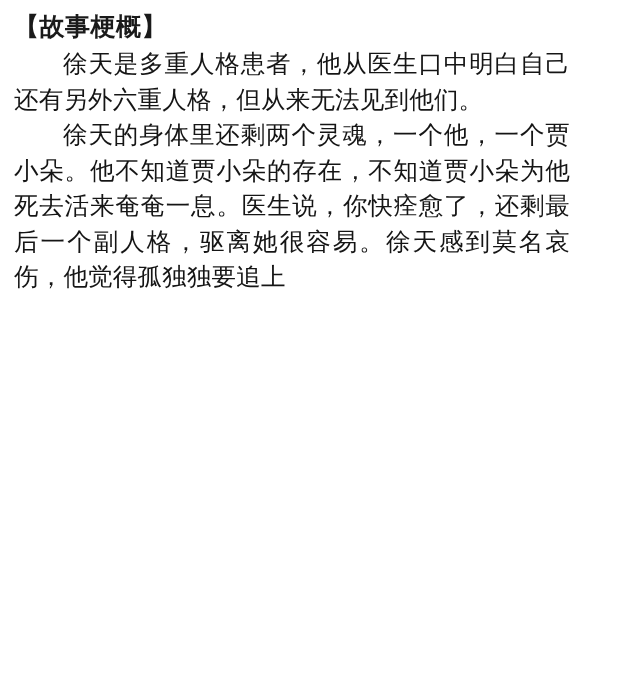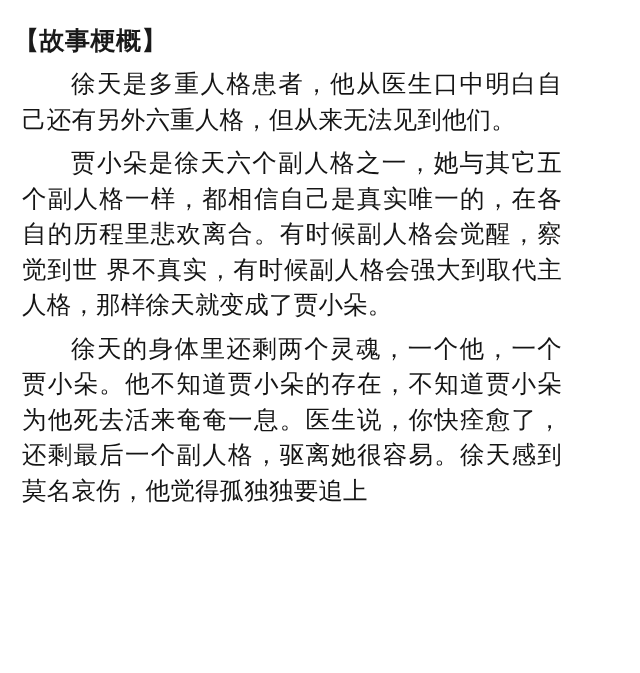--- a/index.html
+++ b/index.html
@@ -10,40 +10,40 @@
   body {
     width: 640px;
     height: 673px;
     overflow: hidden;
     font-family: "DejaVu Sans", sans-serif;
   }
   .page {
     width: 584px;
     height: 673px;
     box-sizing: border-box;
-    padding: 24px 14px 0 14px;
+    padding: 10px 14px 0 14px;
     background: #ffffff;
     position: relative;
   }
   .doc-title {
     font-size: 25px;
     line-height: 34px;
     color: #1a1a1a;
     font-weight: 700;
     letter-spacing: 0.5px;
     margin: 0 0 2px 0;
     white-space: nowrap;
   }
   .para {
     font-size: 24.5px;
     line-height: 35.5px;
     color: #151515;
     text-align: justify;
     text-justify: inter-character;
-    margin: 8px;
+    margin: 0;
     letter-spacing: 0.2px;
     text-indent: 2em;
     word-break: break-all;
   }
   .para.last {
     
   }
   .clip-bottom {
     position: absolute;
     left: 0;
@@ -54,19 +54,18 @@
 </style>
 </head>
 <body>
 
 <div class="page">
 
   <h1 class="doc-title">【故事梗概】</h1>
 
   <p class="para">徐天是多重人格患者，他从医生口中明白自己还有另外六重人格，但从来无法见到他们。</p>
 
-  <p class="para">贾小朵是徐天六个副人格之一，她与其它五个副人格一样，都相信自己是真实唯一的，在各自的历程里悲欢离合。有时候副人格会觉醒，察觉到世 界不真实，有时候副人格会强大到取代主人格，那样徐天就变成了贾小朵。</p>
 
 
   <p class="para last">徐天的身体里还剩两个灵魂，一个他，一个贾小朵。他不知道贾小朵的存在，不知道贾小朵为他死去活来奄奄一息。医生说，你快痊愈了，还剩最后一个副人格，驱离她很容易。徐天感到莫名哀伤，他觉得孤独独要追上</p>
 
   <div class="clip-bottom"></div>
 </div>
 
 </body></html>

